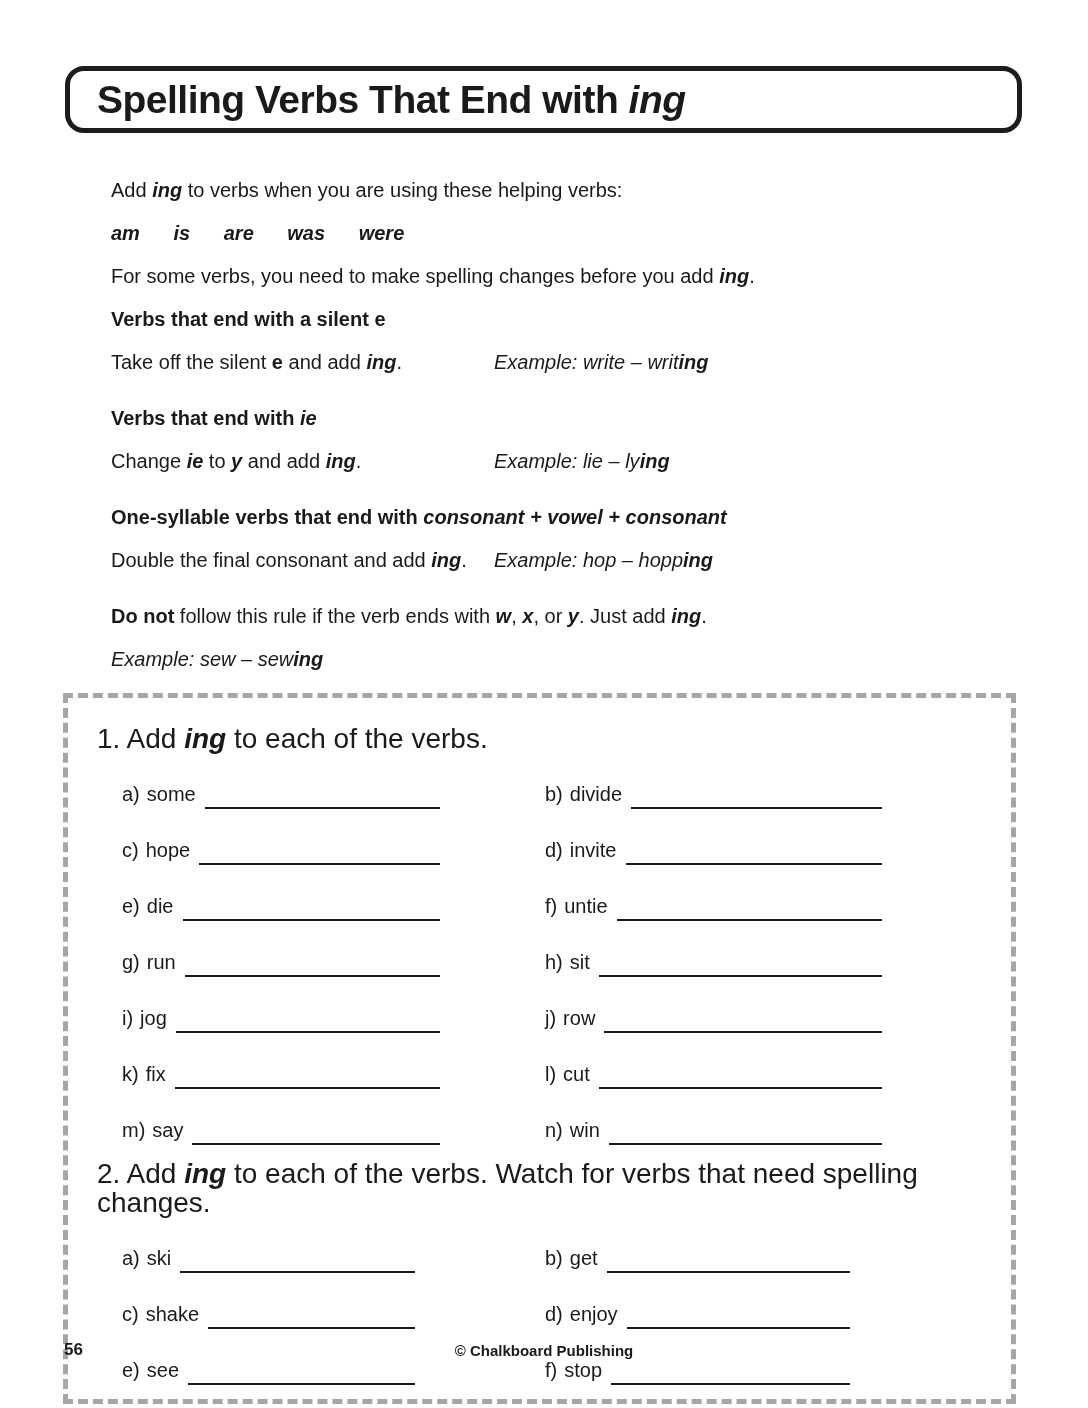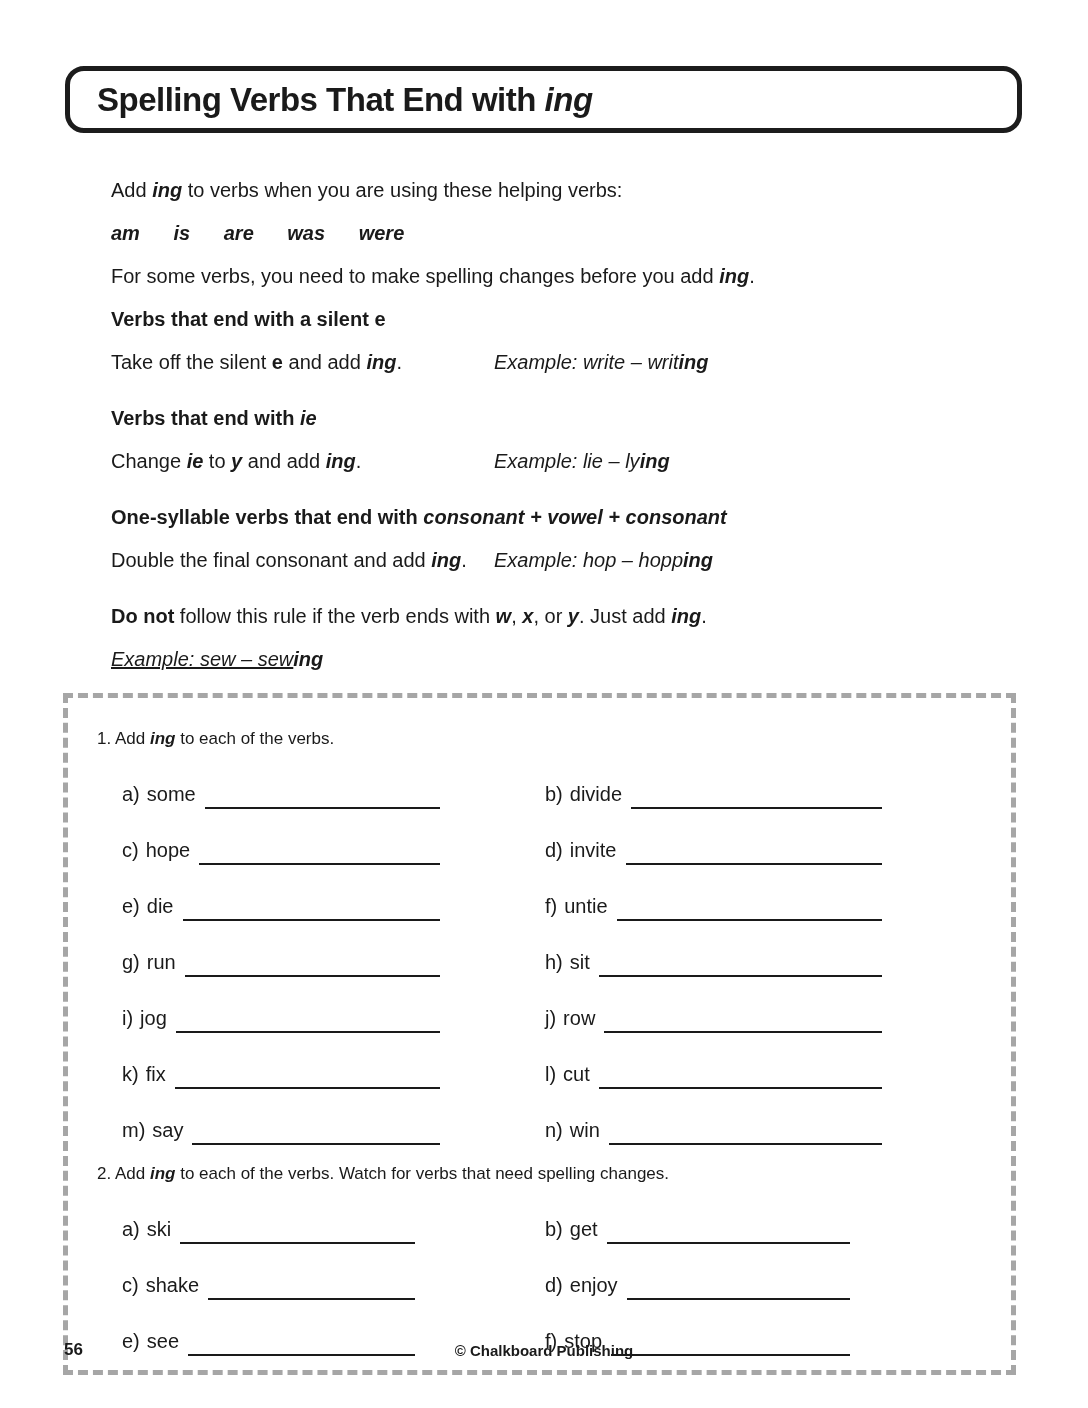--- a/index.html
+++ b/index.html
@@ -16,21 +16,21 @@
   .title-box {
     margin: 66px 66px 0 65px;
     height: 67px;
     border: 5px solid #1c1c1c;
     border-radius: 19px;
     display: flex; align-items: center;
     padding: 0 20px 0 27px;
   }
   .title-box h1 {
     margin: 0;
-    font-size: 33px;
+    font-size: 39px;
     letter-spacing: -0.5px;
     line-height: 1;
     font-weight: bold;
     white-space: nowrap;
   }
 
   
   .content { margin: 43px 66px 0 97px; font-size: 20px; }
   .content p { margin: 14px; line-height: 29px; }
   .helping-verbs span { font-weight: bold; font-style: italic; margin-right: 28px; }
@@ -39,21 +39,21 @@
   .rule-first { margin-top: 12px; }
   .rule-line { display: flex; }
   .rule-text { display: inline-block; min-width: 383px; padding-right: 25px; }
 
   
   .exercise-box {
     margin: 19px 72px 0 63px;
     border: 5px dashed #a6a6a6;
     padding: 26px 0 14px 29px;
   }
-  .ex-prompt { margin: 0; font-size: 17px; line-height: 29px; }
+  .ex-prompt { margin: 0; font-size: 28px; line-height: 29px; }
   .ex-prompt-2 { margin-top: 14px; }
   .ex-grid {
     display: grid;
     grid-template-columns: 423px 1fr;
     row-gap: 27px;
     margin: 27px 0 0 25px;
   }
   .ex-item { display: flex; align-items: flex-end; font-size: 20px; line-height: 29px; }
   .ex-label { margin-right: 7px; white-space: nowrap; }
   .ex-verb { white-space: nowrap; }
@@ -115,21 +115,21 @@
     <div class="rule">
       <p><span style="font-weight: bold;">One-syllable verbs that end with </span><span style="font-weight: bold; font-style: italic;">consonant + vowel + consonant</span></p>
       <p class="rule-line">
         <span class="rule-text"><span>Double the final consonant and add </span><span style="font-weight: bold; font-style: italic;">ing</span><span>.</span></span>
         <span><span style="font-style: italic;">Example: hop – hopp</span><span style="font-weight: bold; font-style: italic;">ing</span></span>
       </p>
     </div>
 
     <div class="rule">
       <p><span style="font-weight: bold;">Do not</span><span> follow this rule if the verb ends with </span><span style="font-weight: bold; font-style: italic;">w</span><span>, </span><span style="font-weight: bold; font-style: italic;">x</span><span>, or </span><span style="font-weight: bold; font-style: italic;">y</span><span>. Just add </span><span style="font-weight: bold; font-style: italic;">ing</span><span>.</span></p>
-      <p><span style="font-style: italic; text-decoration: underline;">Example: sew – sew</span><span style="font-weight: bold; font-style: italic;">ing</span></p>
+      <p><span style="font-style: italic;">Example: sew – sew</span><span style="font-weight: bold; font-style: italic;">ing</span></p>
     </div>
   </div>
 
   <div class="exercise-box">
 
     <p class="ex-prompt"><span>1. Add </span><span style="font-weight: bold; font-style: italic;">ing</span><span> to each of the verbs.</span></p>
     <div class="ex-grid ex-grid-1">
       <div class="ex-item">
           <span class="ex-label">a)</span>
           <span class="ex-verb">some</span>

